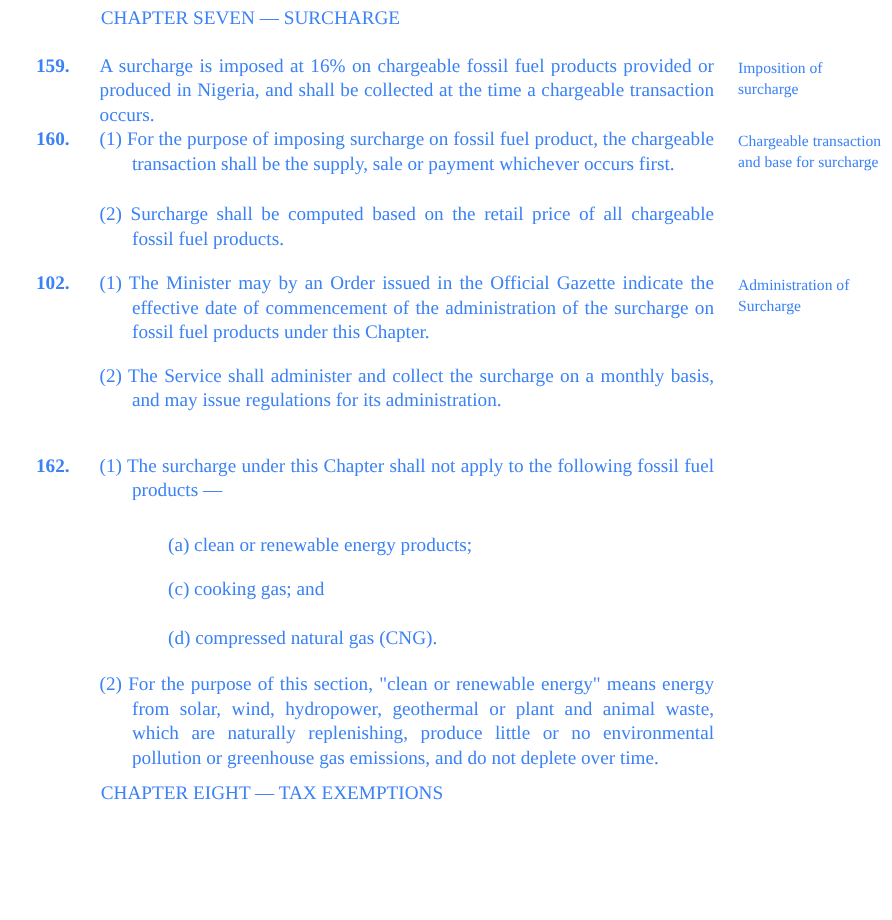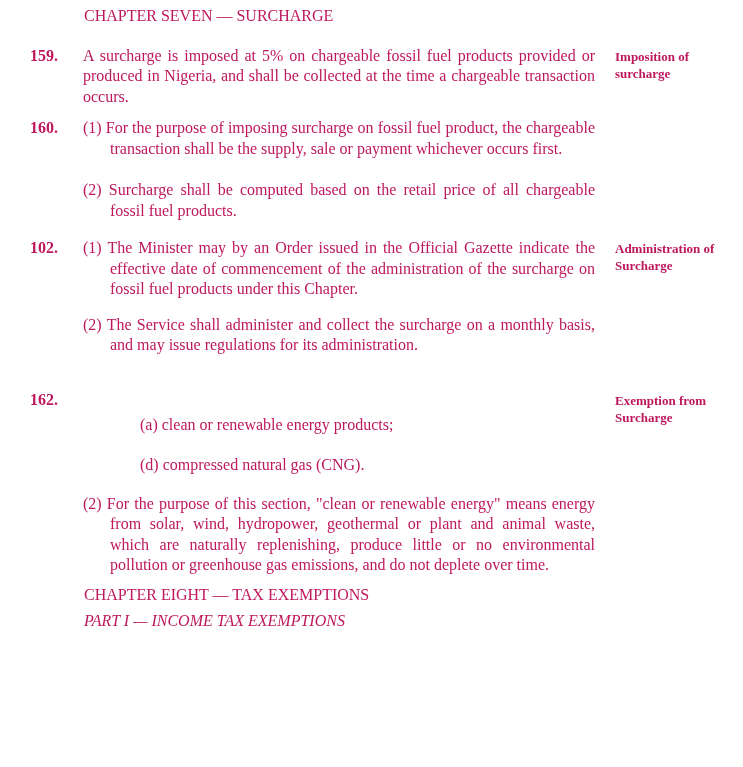--- a/index.html
+++ b/index.html
@@ -1,35 +1,35 @@
 <!DOCTYPE html>
 <html><head>
 <meta charset="utf-8">
 <style>
   html, body { margin: 0; padding: 0; background: #ffffff; }
   .page {
     position: relative;
     width: 743px;
     height: 675px;
     background: #ffffff;
-    color: #be185d;
+    color: #3b82f6;
     font-family: "Liberation Serif", "DejaVu Serif", serif;
     font-size: 16px;
     line-height: 20.5px;
     overflow: hidden;
     box-sizing: border-box;
     padding-top: 6px;
   }
   .heading { margin: 0 0 0 84px; }
   .h-eight { margin-top: 9px; }
   .h-part  { margin-top: 6px; font-style: italic; }
 
   .section { display: grid; grid-template-columns: 83px 512px 1fr; }
   .sec-159 { margin-top: 19px; }
-  .sec-160 { margin-top: 11px; }
+  .sec-160 { }
   .sec-161 { margin-top: 17px; }
   .sec-162 { margin-top: 34px; }
 
   .num { padding-left: 30px; font-weight: bold; }
 
   .body-col p { margin: 0; }
   .para, .sub { text-align: justify; }
   .sub { padding-left: 27px; text-indent: -27px; }
   .p2-160 { margin-top: 21px !important; }
   .p2-161 { margin-top: 15px !important; }
@@ -40,61 +40,62 @@
   .item-b { margin-top: 18px !important; }
   .item-c { margin-top: 17px !important; }
   .item-d { margin-top: 20px !important; }
 
   .note {
     padding-left: 20px;
     padding-right: 6px;
     padding-top: 2px;
     font-size: 13px;
     line-height: 17px;
-    font-weight: bold;
   }
 </style>
 </head>
 <body>
 
 <div class="page">
 
   <div class="heading">CHAPTER SEVEN — SURCHARGE</div>
 
   <div class="section sec-159">
     <div class="num">159.</div>
     <div class="body-col">
-      <p class="para">A surcharge is imposed at 5% on chargeable fossil fuel products provided or produced in Nigeria, and shall be collected at the time a chargeable transaction occurs.</p>
+      <p class="para">A surcharge is imposed at 16% on chargeable fossil fuel products provided or produced in Nigeria, and shall be collected at the time a chargeable transaction occurs.</p>
     </div>
     <div class="note">Imposition of surcharge</div>
   </div>
 
   <div class="section sec-160">
     <div class="num">160.</div>
     <div class="body-col">
       <p class="sub"><span>(1)</span> <span>For the purpose of imposing surcharge on fossil fuel product, the chargeable transaction shall be the supply, sale or payment whichever occurs first.</span></p>
       <p class="sub p2-160"><span>(2)</span> <span>Surcharge shall be computed based on the retail price of all chargeable fossil fuel products.</span></p>
     </div>
+    <div class="note">Chargeable transaction and base for surcharge</div>
   </div>
 
   <div class="section sec-161">
     <div class="num">102.</div>
     <div class="body-col">
       <p class="sub"><span>(1)</span> <span>The Minister may by an Order issued in the Official Gazette indicate the effective date of commencement of the administration of the surcharge on fossil fuel products under this Chapter.</span></p>
       <p class="sub p2-161"><span>(2)</span> <span>The Service shall administer and collect the surcharge on a monthly basis, and may issue regulations for its administration.</span></p>
     </div>
     <div class="note">Administration of Surcharge</div>
   </div>
 
   <div class="section sec-162">
     <div class="num">162.</div>
     <div class="body-col">
+      <p class="sub"><span>(1)</span> <span>The surcharge under this Chapter shall not apply to the following fossil fuel products —</span></p>
       <p class="item item-a"><span>(a)</span> <span>clean or renewable energy products;</span></p>
+      <p class="item item-c"><span>(c)</span> <span>cooking gas; and</span></p>
       <p class="item item-d"><span>(d)</span> <span>compressed natural gas (CNG).</span></p>
       <p class="sub p2-162"><span>(2)</span> <span>For the purpose of this section, "clean or renewable energy" means energy from solar, wind, hydropower, geothermal or plant and animal waste, which are naturally replenishing, produce little or no environmental pollution or greenhouse gas emissions, and do not deplete over time.</span></p>
     </div>
-    <div class="note">Exemption from Surcharge</div>
   </div>
 
   <div class="heading h-eight">CHAPTER EIGHT — TAX EXEMPTIONS</div>
   <div class="heading h-part">PART I — INCOME TAX EXEMPTIONS</div>
 
 </div>
 
 </body></html>

